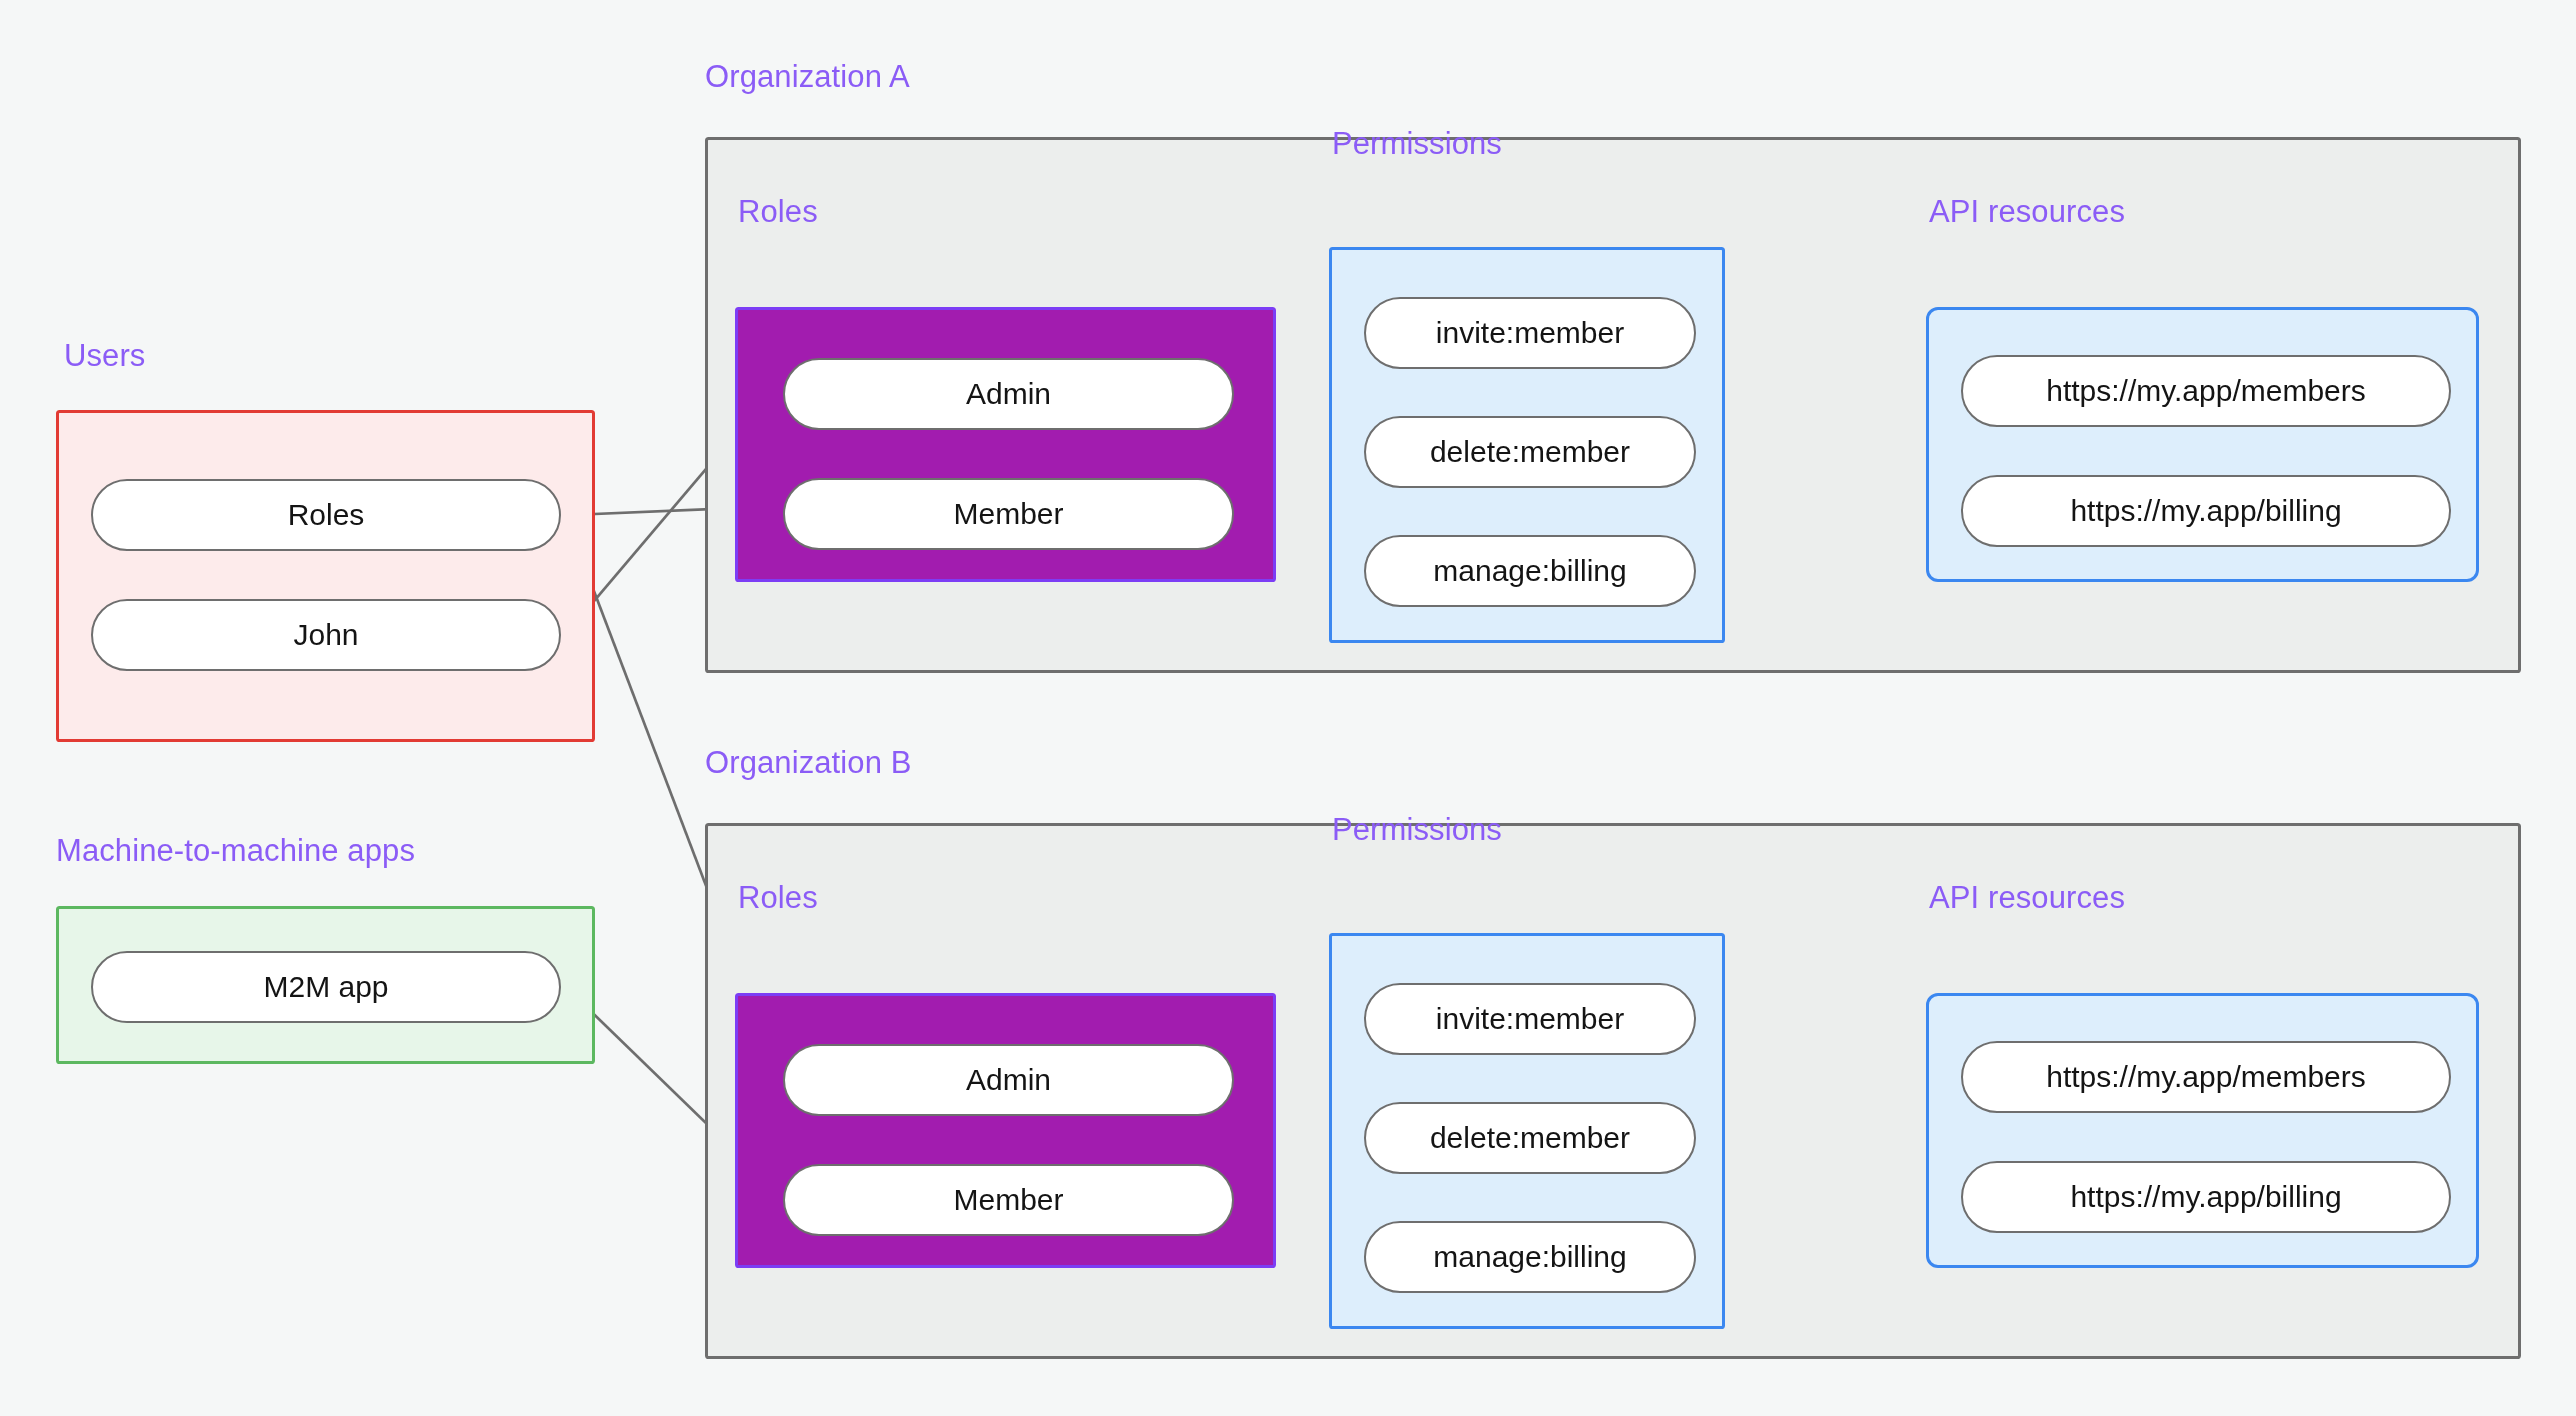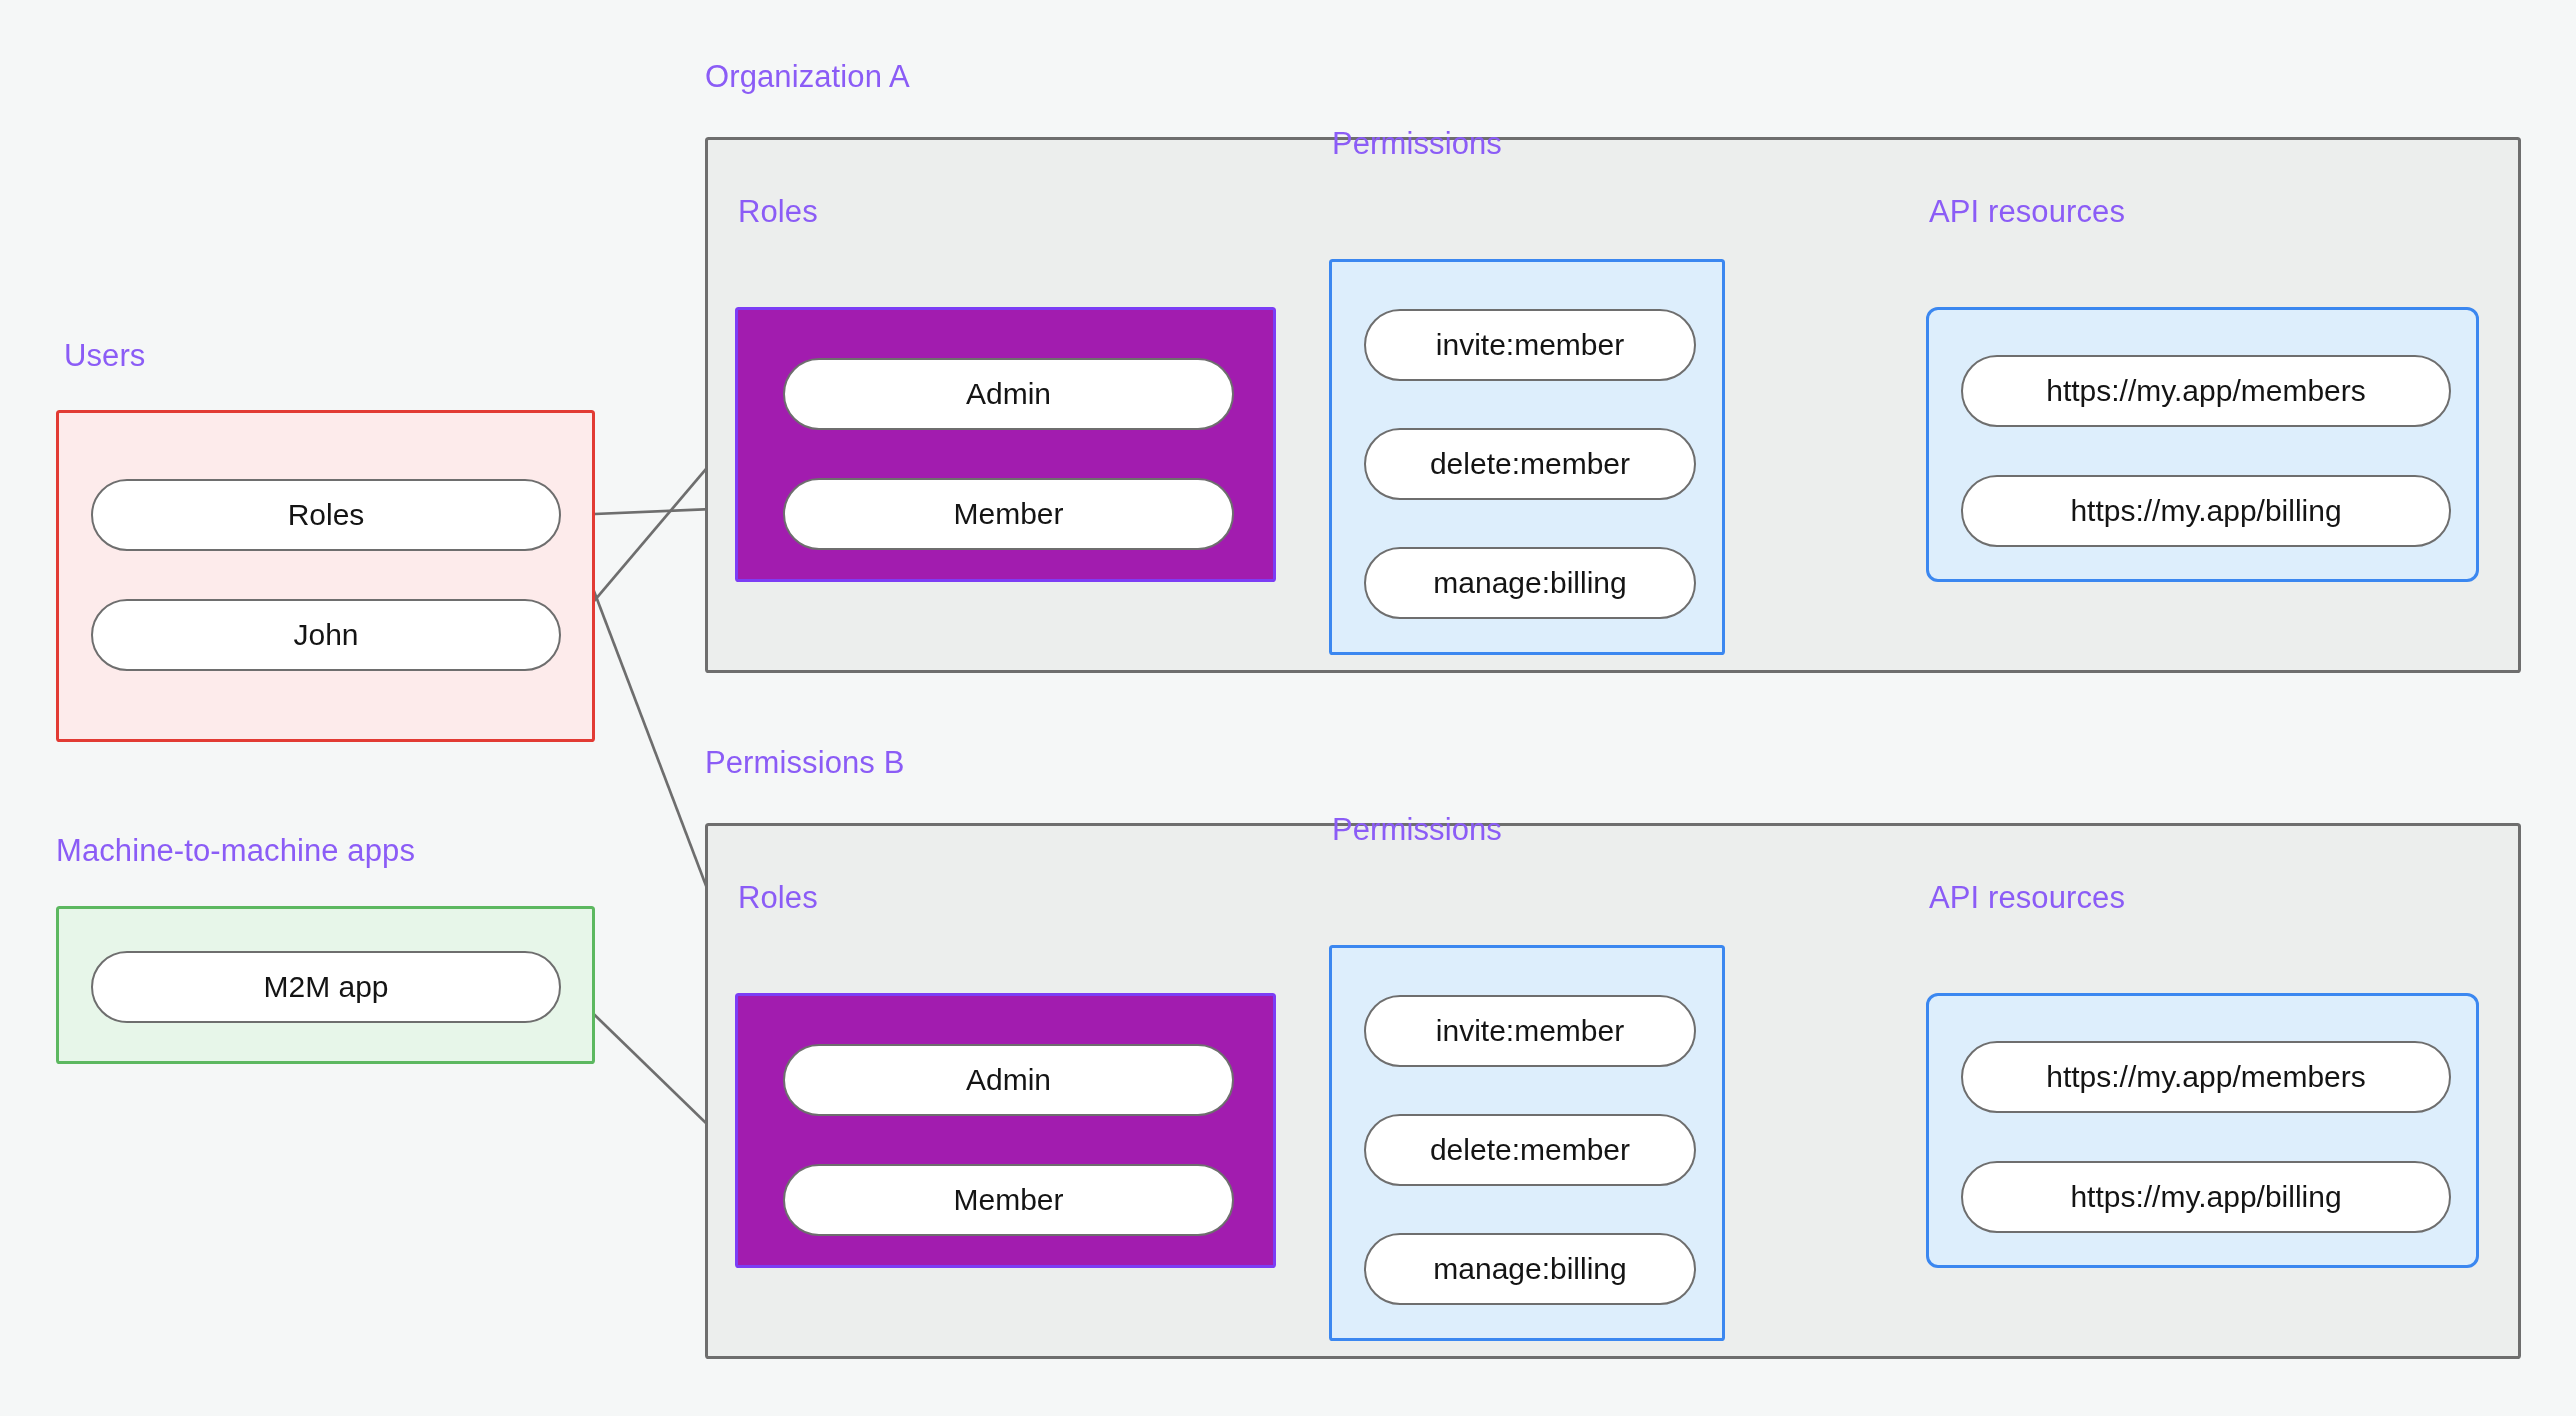--- a/index.html
+++ b/index.html
@@ -29,21 +29,21 @@
     font-size:30px;
     color:#141414;
     box-sizing:border-box;
     white-space:nowrap;
   }
   .zone{position:absolute;box-sizing:border-box;}
   .zone-org{background:#eceeed;border:3.6px solid #6e6e6e;border-radius:3.6px;}
   .zone-users{background:#fdebeb;border:3.6px solid #e23b34;border-radius:3.6px;}
   .zone-m2m{background:#e7f6e9;border:3.6px solid #5cb860;border-radius:3.6px;}
   .zone-roles{background:#a21caf;border:3.6px solid #7c3df5;border-radius:3.6px;}
-  .zone-perm{background:#ddeefc;border:3.6px solid #3b87f0;border-radius:3.6px;margin-top:12px;}
+  .zone-perm{background:#ddeefc;border:3.6px solid #3b87f0;border-radius:3.6px;}
   .zone-api{background:#ddeefc;border:3.6px solid #3b87f0;border-radius:12px;}
 </style>
 </head>
 <body>
 
 <div id="stage">
 
   <svg class="layer" viewBox="0 0 2859 1572">
     <g stroke="#6e6e6e" stroke-width="3" fill="none">
 
@@ -116,21 +116,21 @@
       <div class="pill" style="left:32px;top:285px;width:332px;height:72px;">manage:billing</div>
     </div>
 
     <div class="grp-label" style="left:1221px;top:54px;">API resources</div>
     <div class="zone zone-api" style="left:1218px;top:167px;width:553px;height:275px;">
       <div class="pill" style="left:32px;top:45px;width:490px;height:72px;">https://my.app/members</div>
       <div class="pill" style="left:32px;top:165px;width:490px;height:72px;">https://my.app/billing</div>
     </div>
   </div>
 
-  <div class="grp-label" style="left:705px;top:745px;">Permissions B</div>
+  <div class="grp-label" style="left:705px;top:745px;">Organization B</div>
   <div class="zone zone-org" style="left:705px;top:823px;width:1816px;height:536px;">
 
     <div class="grp-label" style="left:30px;top:54px;">Roles</div>
     <div class="zone zone-roles" style="left:27px;top:167px;width:541px;height:275px;">
       <div class="pill" style="left:45px;top:48px;width:451px;height:72px;">Admin</div>
       <div class="pill" style="left:45px;top:168px;width:451px;height:72px;">Member</div>
     </div>
 
     <div class="grp-label" style="left:624px;top:-14.4px;">Permissions</div>
     <div class="zone zone-perm" style="left:621px;top:107px;width:396px;height:396px;">

